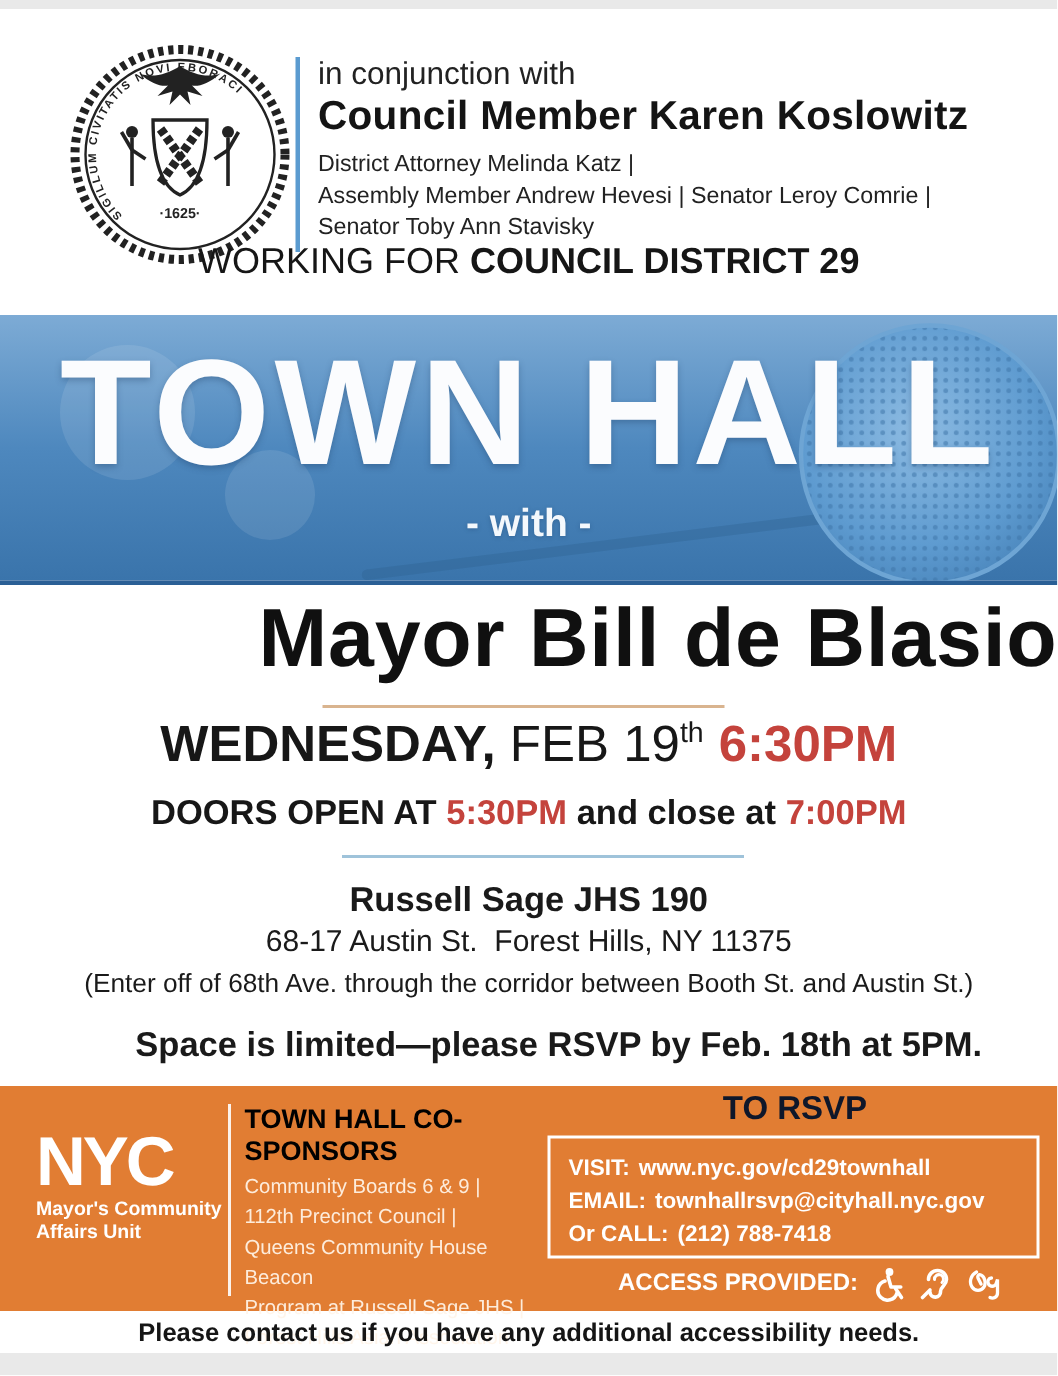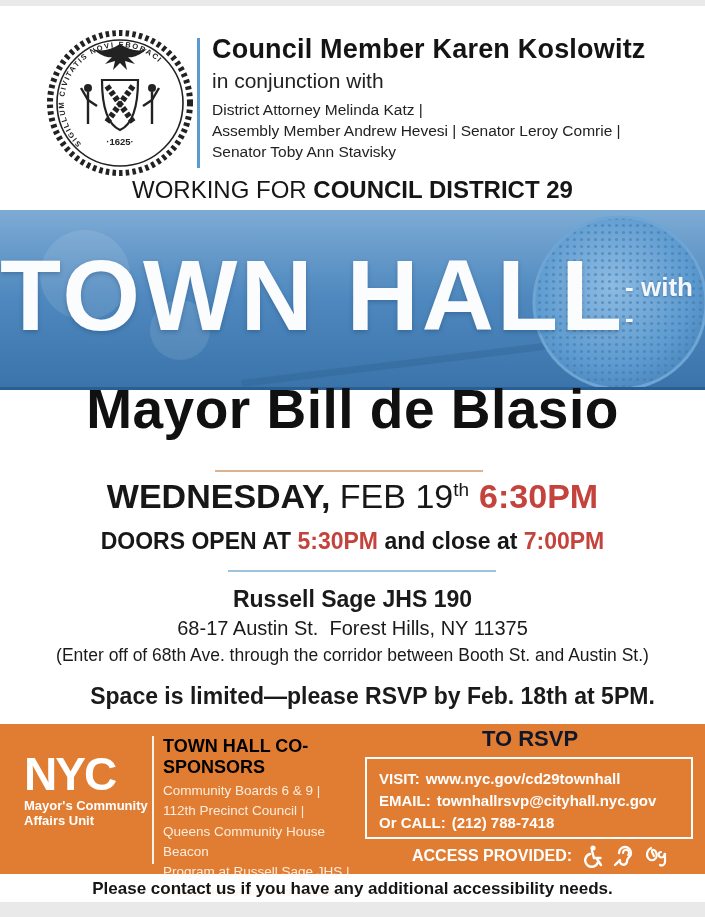--- a/index.html
+++ b/index.html
@@ -14,47 +14,47 @@
   
   #seal{position:absolute;left:45px;top:28px;width:150px;height:150px;}
   #header-divider{position:absolute;left:197px;top:38px;width:3px;height:130px;background:#5b9bd0;}
   #header-text{position:absolute;left:212px;top:34px;width:485px;}
   #council-member{font-size:27px;font-weight:700;color:#141414;letter-spacing:0.2px;}
   #in-conjunction{font-size:21px;font-weight:400;margin-top:4px;color:#222;}
   .partner-line{font-size:15.5px;font-weight:500;color:#222;line-height:1.35;}
   #partners{margin-top:7px;}
 
   
-  #district-line{position:absolute;left:0;top:176px;width:705px;text-align:center;font-size:24px;color:#161616;}
+  #district-line{position:absolute;left:0;top:161px;width:705px;text-align:center;font-size:24px;color:#161616;}
   #district-line .bold{font-weight:700;}
 
   
   #banner{
     position:absolute;left:0;top:210px;width:705px;height:180px;
     background:linear-gradient(180deg,#7dabd5 0%,#4e88be 50%,#3a74ab 100%);
     border-bottom:3px solid #2a5f95;box-sizing:border-box;
-    display:flex;flex-direction:row;align-items:center;justify-content:center;
+    display:flex;flex-direction:column;align-items:center;justify-content:center;
     overflow:hidden;
   }
   #banner-title{
     position:relative;z-index:2;color:#fbfcfe;font-size:100px;font-weight:700;
     letter-spacing:3px;line-height:1;margin-top:-8px;
     text-shadow:0 2px 4px rgba(30,60,100,.35);white-space:nowrap;
   }
   #banner-subtitle{
     position:relative;z-index:2;color:#f4f8fc;font-size:26px;font-weight:700;margin-top:8px;
     text-shadow:0 1px 3px rgba(30,60,100,.35);
   }
   #mic-svg{position:absolute;right:-10px;top:5px;z-index:1;}
   .bokeh{position:absolute;border-radius:50%;background:rgba(255,255,255,.10);z-index:0;}
   #boom{position:absolute;left:240px;top:150px;width:330px;height:7px;background:#2f618f;opacity:.35;
         transform:rotate(-7deg);z-index:0;border-radius:4px;}
 
   
-  #speaker-name{position:absolute;left:0;top:377px;width:705px;text-align:center;
+  #speaker-name{position:absolute;left:0;top:393px;width:705px;text-align:right;
     font-size:55px;font-weight:700;color:#101010;letter-spacing:0.5px;}
 
   .divider{position:absolute;height:2px;}
   #divider-1{left:215px;top:470px;width:268px;background:#d9b48f;}
   #divider-2{left:228px;top:570px;width:268px;background:#9fc3da;}
 
   
   #datetime-line{position:absolute;left:0;top:477px;width:705px;text-align:center;font-size:34px;color:#171717;white-space:nowrap;}
   #datetime-line .day{font-weight:700;margin-top:32px;}
   #datetime-line .date{font-weight:400;}
@@ -126,22 +126,22 @@
       <path d="M57 52 Q57 94 75 102 Q93 94 93 52 Z" fill="none" stroke="#222" stroke-width="2.2"></path>
       <line x1="62" y1="58" x2="88" y2="94" stroke="#222" stroke-width="6" stroke-dasharray="4.5 2.2"></line>
       <line x1="88" y1="58" x2="62" y2="94" stroke="#222" stroke-width="6" stroke-dasharray="4.5 2.2"></line>
     </g>
     <text x="75" y="117" text-anchor="middle" font-size="9.5" font-weight="700" fill="#222">·1625·</text>
   </svg>
 
   <div id="header-divider"></div>
 
   <div id="header-text">
+    <div id="in-conjunction">in conjunction with</div>
     <div id="council-member">Council Member Karen Koslowitz</div>
-    <div id="in-conjunction">in conjunction with</div>
     <div id="partners">
       <div class="partner-line">District Attorney Melinda Katz |</div>
       <div class="partner-line">Assembly Member Andrew Hevesi | Senator Leroy Comrie |</div>
       <div class="partner-line">Senator Toby Ann Stavisky</div>
     </div>
   </div>
 
   <div id="district-line"><span>WORKING FOR </span><span class="bold">COUNCIL DISTRICT 29</span></div>
 
   <div id="banner">

